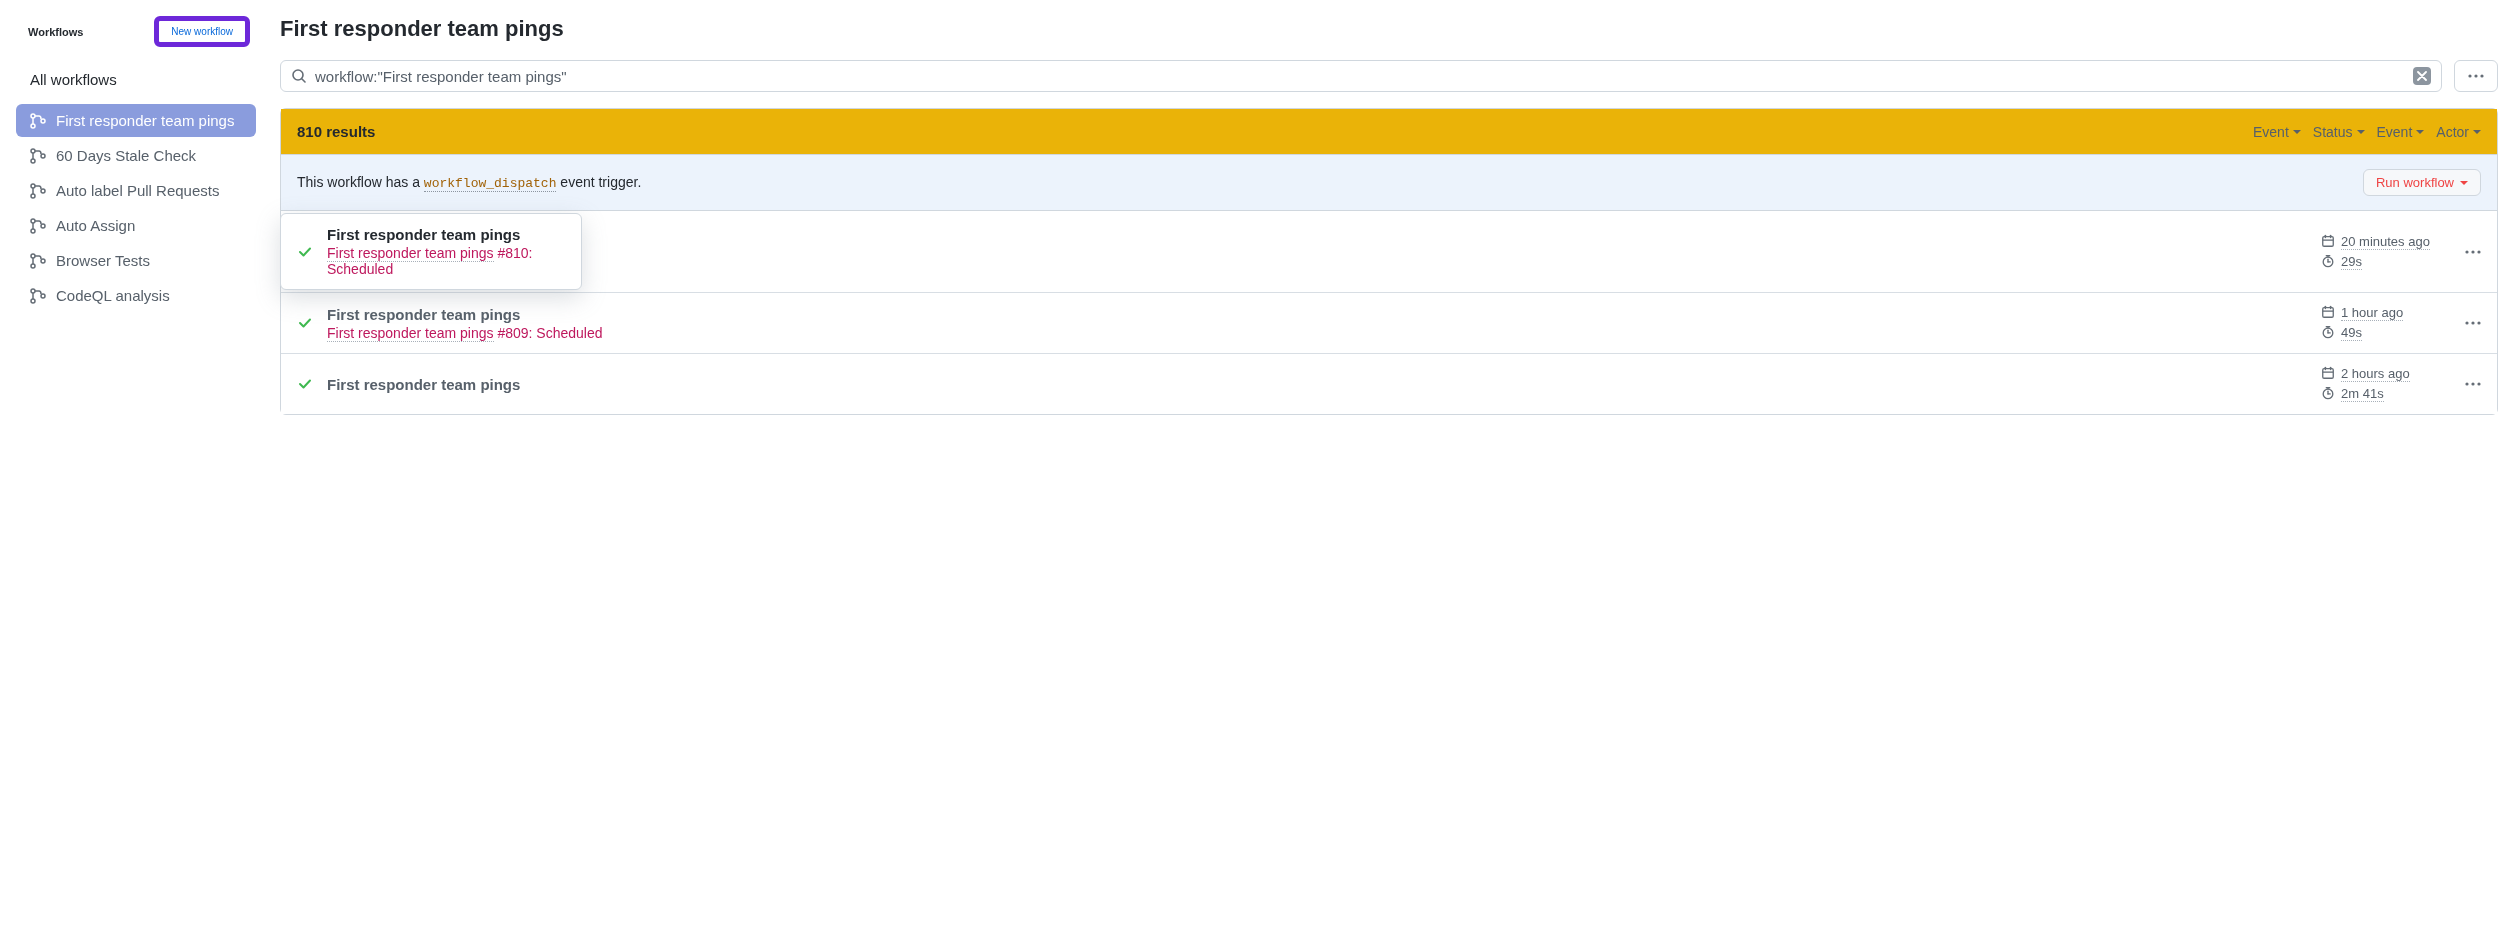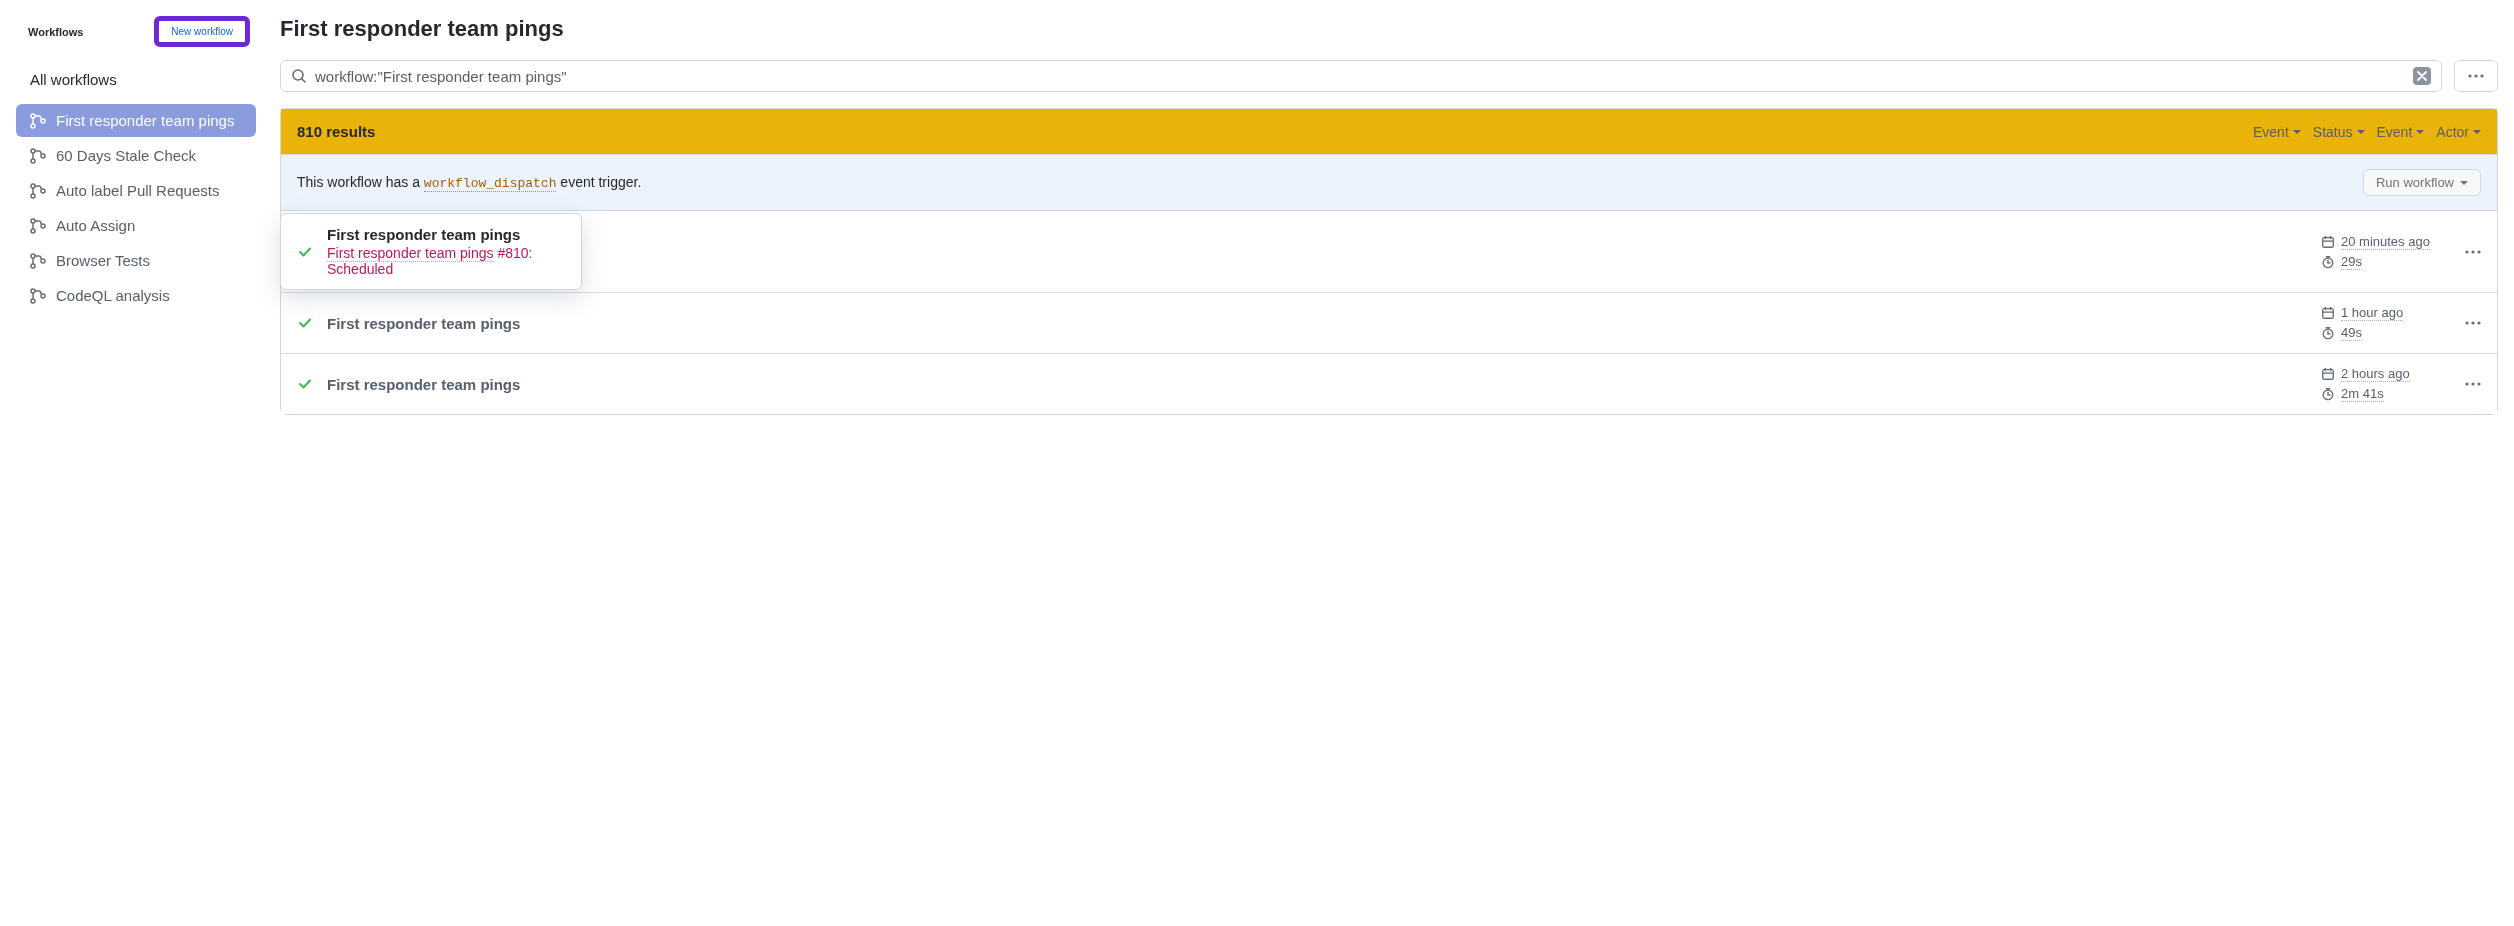--- a/index.html
+++ b/index.html
@@ -164,21 +164,21 @@
   }
   .dispatch-text code {
     font-family: Liberation Mono, monospace;
     font-size: 13px;
     color: #a16207;
     border-bottom: 1px dotted #8c959f;
     text-align: center;
   }
   .btn-run {
     font-size: 13px;
-    color: #737373;
+    color: #ef4444;
     background: #f6f8fa;
     border: 1px solid #d0d7de;
     border-radius: 6px;
     padding: 5px 12px;
     cursor: pointer;
     display: flex;
     align-items: center;
     gap: 6px;
     font-weight: 500;
   }
@@ -229,21 +229,21 @@
   .run-sub .wf-name { border-bottom: 1px dotted #a8b0b9; }
   .run-meta {
     display: flex;
     flex-direction: column;
     gap: 4px;
     width: 130px;
     flex-shrink: 0;
   }
   .run-meta-line {
     display: flex;
-    align-items: center;
+    align-items: flex-start;
     gap: 6px;
     font-size: 13px;
     color: #57606a;
   }
   .run-meta-line .dotted { border-bottom: 1px dotted #a8b0b9; }
   .row-kebab {
     cursor: pointer;
     color: #656d76;
     flex-shrink: 0;
   }
@@ -448,20 +448,21 @@
             </div>
           </div>
           <div class="run-row dim">
             <span>
               <svg width="16" height="16" viewBox="0 0 16 16" fill="none">
                 <path d="M3 8 L6.5 11.5 L13 4.5" stroke="#3fb950" stroke-width="2" stroke-linecap="round" stroke-linejoin="round"></path>
               </svg>
             </span>
             <div class="run-main">
               <div class="run-title">First responder team pings</div>
+              <div class="run-sub"><span class="wf-name">First responder team pings</span> #809: Scheduled</div>
             </div>
             <div class="run-meta">
               <div class="run-meta-line">
                 <span>
                   <svg width="14" height="14" viewBox="0 0 16 16" fill="none">
                     <rect x="2" y="3" width="12" height="11" rx="1.5" stroke="#656d76" stroke-width="1.5"></rect>
                     <line x1="2" y1="7" x2="14" y2="7" stroke="#656d76" stroke-width="1.5"></line>
                     <line x1="5" y1="1.5" x2="5" y2="4" stroke="#656d76" stroke-width="1.5" stroke-linecap="round"></line>
                     <line x1="11" y1="1.5" x2="11" y2="4" stroke="#656d76" stroke-width="1.5" stroke-linecap="round"></line>
                   </svg>

